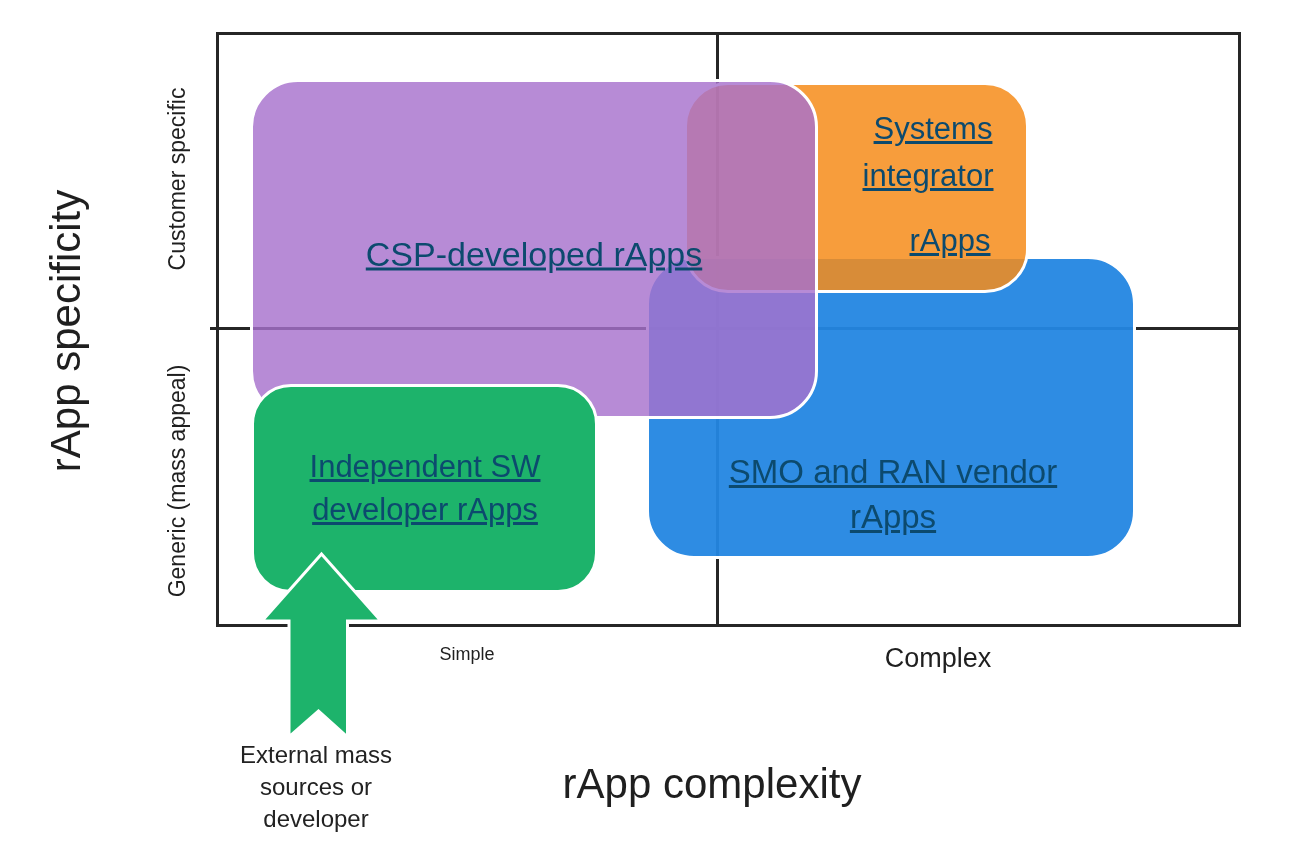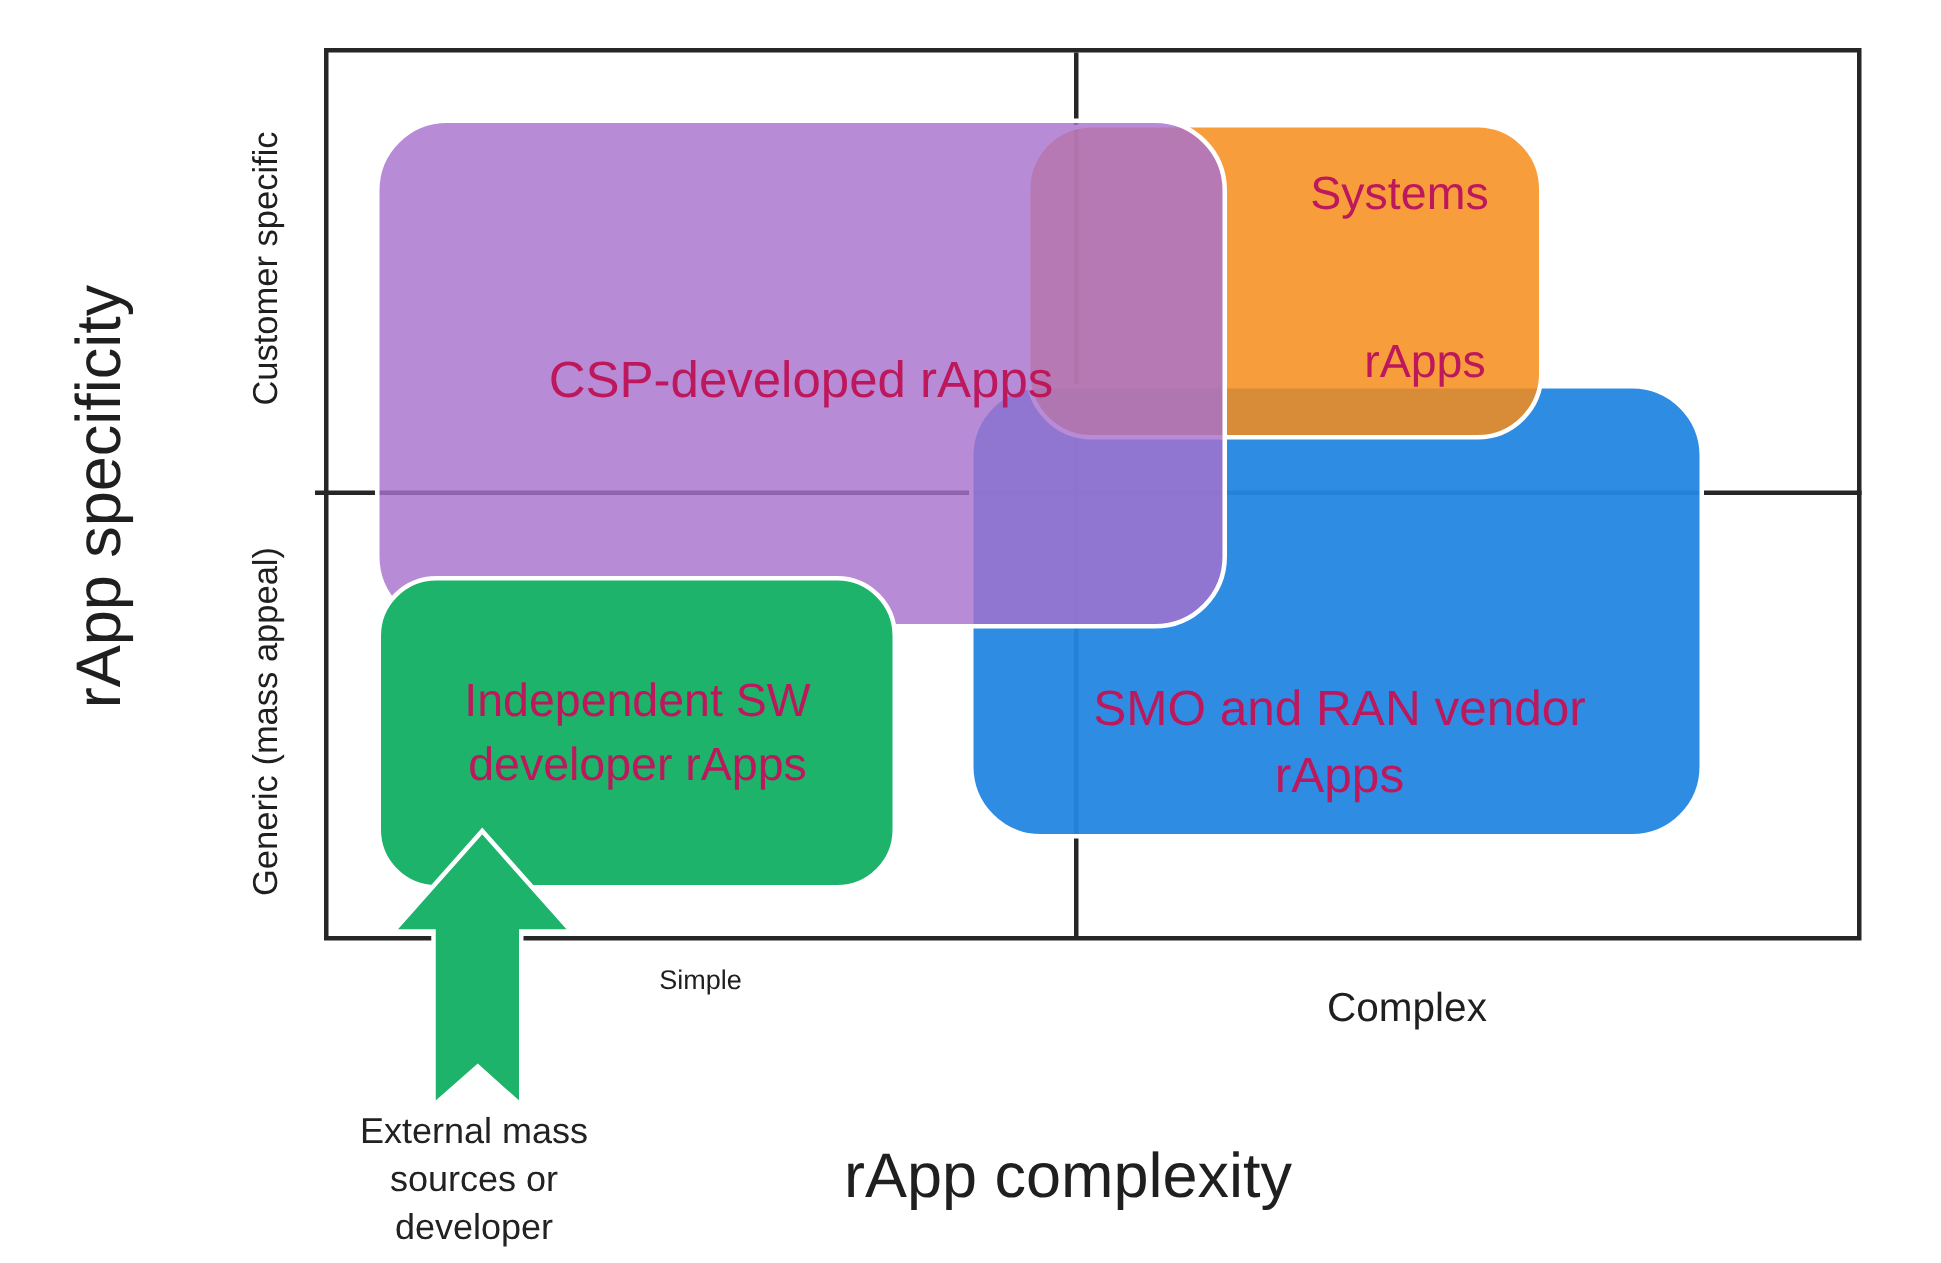--- a/index.html
+++ b/index.html
@@ -34,43 +34,43 @@
   .box-purple {
     left:250px; top:79px; width:568px; height:340px;
     background:rgba(167,113,205,0.82); border-radius:48px; z-index:4;
   }
   .box-green {
     left:251px; top:384px; width:347px; height:209px;
     background:#1db36b; border-radius:40px; z-index:5;
   }
   
   .boxtext {
-    position:absolute; color:#be185d; white-space:nowrap;
-    transform:translate(-50%,-50%); z-index:7; text-align:center;
+    position:absolute; color:#0c4a6e; white-space:nowrap;
+    transform:translate(-50%,-50%); z-index:7; text-align:center;text-decoration:underline;
   }
   .t-csp   { left:534px; top:254px; font-size:34px; }
   .t-si1   { left:933px; top:129px; font-size:31px; }
   .t-si2   { left:928px; top:176px; font-size:31px; }
   .t-si3   { left:950px; top:241px; font-size:31px; }
   .t-smo1  { left:893px; top:472px; font-size:33px; }
   .t-smo2  { left:893px; top:517px; font-size:33px; }
   .t-isw1  { left:425px; top:467px; font-size:31px; }
   .t-isw2  { left:425px; top:510px; font-size:31px; }
   
   .arrow-svg { position:absolute; left:251px; top:541px; z-index:6; }
   
   .axis-label { position:absolute; color:#1f1f1f; white-space:nowrap;
                 transform:translate(-50%,-50%); z-index:1; }
   .vlabel { transform:translate(-50%,-50%) rotate(-90deg); }
   .t-ytitle  { left:66px;  top:331px; font-size:42px; }
   .t-xtitle  { left:712px; top:784px; font-size:42px; }
   .t-ycust   { left:177px; top:179px; font-size:23px; }
   .t-ygen    { left:177px; top:481px; font-size:23px; }
   .t-simple  { left:467px; top:654px; font-size:18px; }
-  .t-complex { left:938px; top:672px; font-size:27px; }
+  .t-complex { left:938px; top:658px; font-size:27px; }
   .t-annot   { left:316px; top:787px; font-size:24px; line-height:32px;
                text-align:center; color:#222; }
 </style>
 </head>
 <body>
 
 <div id="stage">
 
   <div class="plot-frame"></div>
   <div class="v-divider"></div>
@@ -81,20 +81,21 @@
   <div class="box box-purple"></div>
   <div class="box box-green"></div>
 
   <svg class="arrow-svg" width="140" height="204" viewBox="0 0 140 204">
     <polygon points="70.5,13 130,80 96.5,80 96.5,196 67.5,170 38,196 38,80 11,80" fill="#1db36b" stroke="#ffffff" stroke-width="3" stroke-linejoin="miter"></polygon>
   </svg>
 
   <div class="boxtext t-csp">CSP-developed rApps</div>
 
   <div class="boxtext t-si1">Systems</div>
+  <div class="boxtext t-si2">integrator</div>
   <div class="boxtext t-si3">rApps</div>
 
   <div class="boxtext t-smo1">SMO and RAN vendor</div>
   <div class="boxtext t-smo2">rApps</div>
 
   <div class="boxtext t-isw1">Independent SW</div>
   <div class="boxtext t-isw2">developer rApps</div>
 
   <div class="axis-label vlabel t-ytitle">rApp specificity</div>
   <div class="axis-label t-xtitle">rApp complexity</div>

